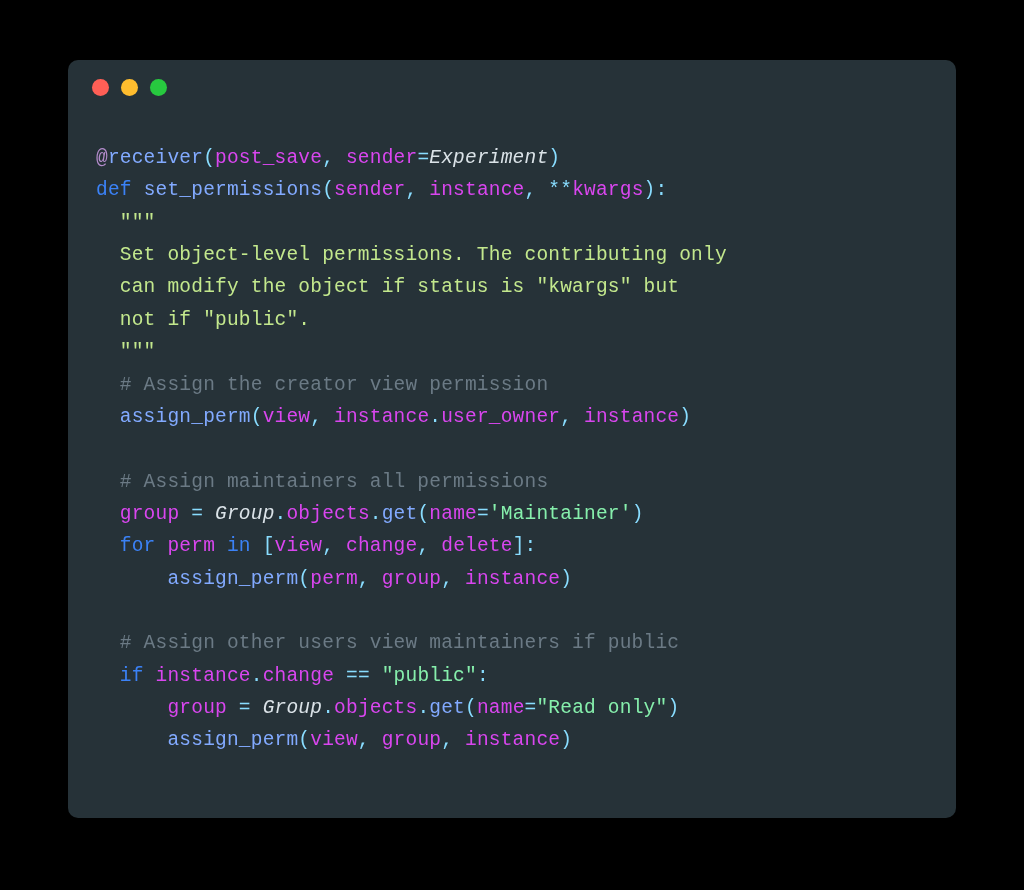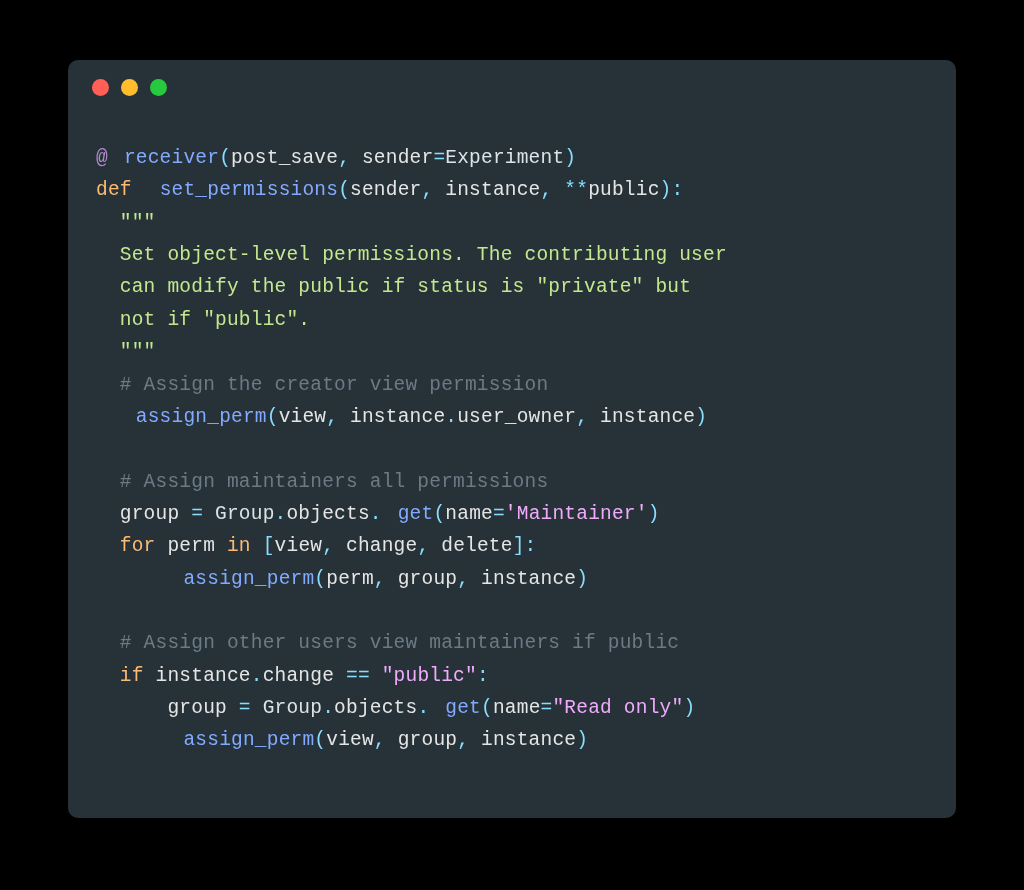--- a/index.html
+++ b/index.html
@@ -41,45 +41,45 @@
     padding: 28px 28px 28px 28px;
     font-size: 19.5px;
     line-height: 1.66;
     white-space: pre;
     color: #dbe3e8;
     letter-spacing: 0.2px;
   }
 
   
   .tk-dec   { color: #B38CCB; }  
-  .tk-key   { color: #fdba74; }  
-  .tk-func  { color: #82aaff; margin-left: 16px; }  
-  .tk-param { color: #e5e5e5; }  
+  .tk-key   { color: #3b82f6; }  
+  .tk-func  { color: #82aaff; }  
+  .tk-param { color: #d946ef; }  
   .tk-op    { color: #89DDFF; }  
-  .tk-ident { color: #dbe3e8; }  
-  .tk-str   { color: #f0abfc; }  
+  .tk-ident { color: #dbe3e8; font-style: italic; }  
+  .tk-str   { color: #86efac; }  
   .tk-doc   { color: #C3E88D; }  
   .tk-cmt   { color: #6b7a85; font-style: normal; font-family: Liberation Mono, monospace; } 
 </style>
 </head>
 <body>
 
 <div class="window">
 
   <div class="titlebar">
     <div class="dot red"></div>
     <div class="dot yellow"></div>
     <div class="dot green"></div>
   </div>
 
   <div class="code"><span class="line"><span class="tk-dec">@</span><span class="tk-func">receiver</span><span class="tk-op">(</span><span class="tk-param">post_save</span><span class="tk-op">, </span><span class="tk-param">sender</span><span class="tk-op">=</span><span class="tk-ident">Experiment</span><span class="tk-op">)</span></span>
-<span class="line"><span class="tk-key">def</span><span> </span><span class="tk-func">set_permissions</span><span class="tk-op">(</span><span class="tk-param">sender</span><span class="tk-op">, </span><span class="tk-param">instance</span><span class="tk-op">, </span><span class="tk-op">**</span><span class="tk-param">public</span><span class="tk-op">)</span><span class="tk-op">:</span></span>
+<span class="line"><span class="tk-key">def</span><span> </span><span class="tk-func">set_permissions</span><span class="tk-op">(</span><span class="tk-param">sender</span><span class="tk-op">, </span><span class="tk-param">instance</span><span class="tk-op">, </span><span class="tk-op">**</span><span class="tk-param">kwargs</span><span class="tk-op">)</span><span class="tk-op">:</span></span>
 <span class="line"><span>  </span><span class="tk-doc">"""</span></span>
-<span class="line"><span>  </span><span class="tk-doc">Set object-level permissions. The contributing user</span></span>
-<span class="line"><span>  </span><span class="tk-doc">can modify the public if status is "private" but</span></span>
+<span class="line"><span>  </span><span class="tk-doc">Set object-level permissions. The contributing only</span></span>
+<span class="line"><span>  </span><span class="tk-doc">can modify the object if status is "kwargs" but</span></span>
 <span class="line"><span>  </span><span class="tk-doc">not if "public".</span></span>
 <span class="line"><span>  </span><span class="tk-doc">"""</span></span>
 <span class="line"><span>  </span><span class="tk-cmt"># Assign the creator view permission</span></span>
 <span class="line"><span>  </span><span class="tk-func">assign_perm</span><span class="tk-op">(</span><span class="tk-param">view</span><span class="tk-op">, </span><span class="tk-param">instance</span><span class="tk-op">.</span><span class="tk-param">user_owner</span><span class="tk-op">, </span><span class="tk-param">instance</span><span class="tk-op">)</span></span>
 <span class="line"></span>
 <span class="line"><span>  </span><span class="tk-cmt"># Assign maintainers all permissions</span></span>
 <span class="line"><span>  </span><span class="tk-param">group</span><span class="tk-op"> = </span><span class="tk-ident">Group</span><span class="tk-op">.</span><span class="tk-param">objects</span><span class="tk-op">.</span><span class="tk-func">get</span><span class="tk-op">(</span><span class="tk-param">name</span><span class="tk-op">=</span><span class="tk-str">'Maintainer'</span><span class="tk-op">)</span></span>
 <span class="line"><span>  </span><span class="tk-key">for</span><span> </span><span class="tk-param">perm</span><span> </span><span class="tk-key">in</span><span> </span><span class="tk-op">[</span><span class="tk-param">view</span><span class="tk-op">, </span><span class="tk-param">change</span><span class="tk-op">, </span><span class="tk-param">delete</span><span class="tk-op">]</span><span class="tk-op">:</span></span>
 <span class="line"><span>      </span><span class="tk-func">assign_perm</span><span class="tk-op">(</span><span class="tk-param">perm</span><span class="tk-op">, </span><span class="tk-param">group</span><span class="tk-op">, </span><span class="tk-param">instance</span><span class="tk-op">)</span></span>
 <span class="line"></span>

